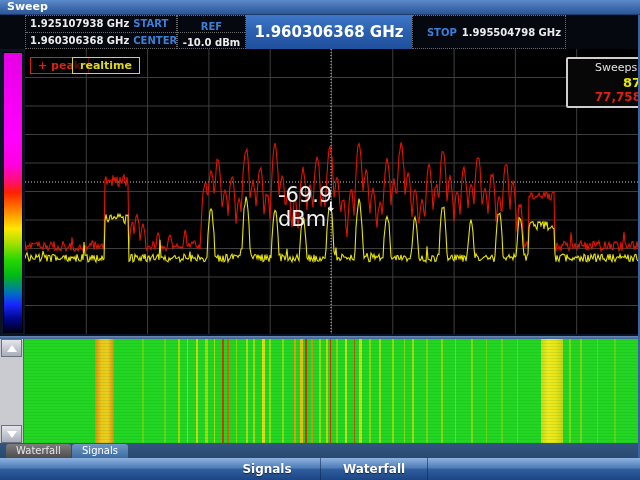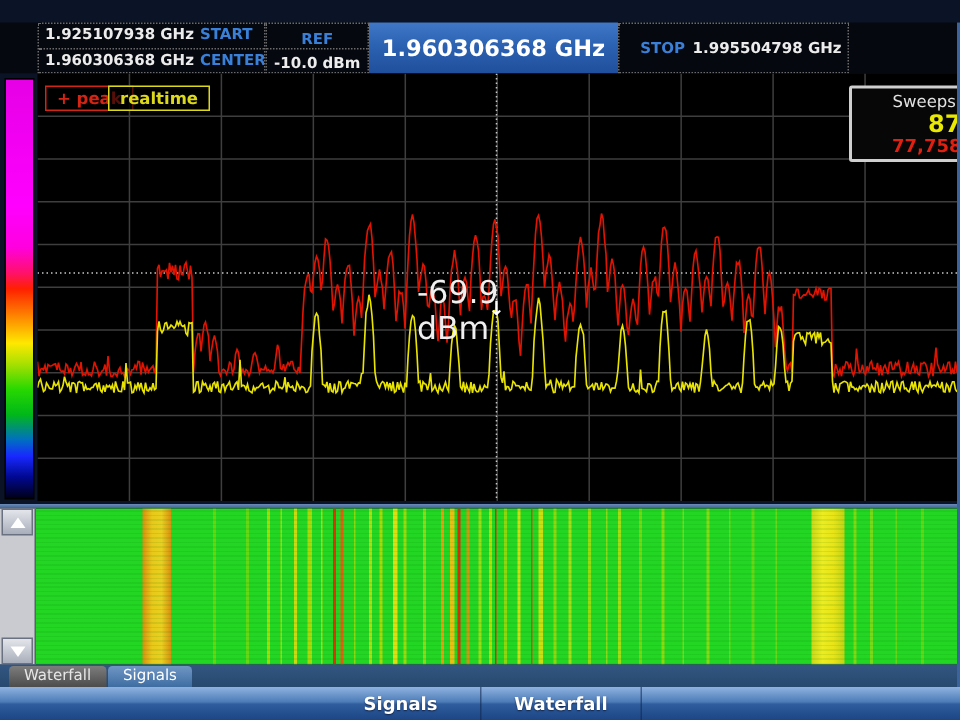--- a/index.html
+++ b/index.html
@@ -32,21 +32,21 @@
       #e600e6 0%,#ff00ff 30%,#ff00e0 40%,#ff1070 46%,#ff2000 50%,
       #ff8c00 57%,#ffe800 63%,#a8e000 68%,#28d800 74%,#00b818 80%,
       #0070c0 86%,#1828ff 90%,#000890 95%,#000018 100%);}
   .plot{position:absolute;left:25px;top:0;width:613px;height:285px;background:#000;}
   .plot svg{display:block;}
   .tracetag{position:absolute;top:8px;height:15px;line-height:15px;padding:0 7px;
     background:rgba(0,0,0,.6);border:1px solid;font-size:11px;font-weight:bold;}
   .sweepsbox{position:absolute;top:8px;left:566px;width:68px;background:#070707;
     border:2px solid #cfcfcf;border-radius:2px;padding:1px 5px;text-align:right;}
   .sweepsbox .sl{color:#e2e2e2;font-size:11px;line-height:15px;}
-  .sweepsbox .s1{color:#e8e800;font-size:16px;font-weight:bold;line-height:15px;}
+  .sweepsbox .s1{color:#e8e800;font-size:13px;font-weight:bold;line-height:15px;}
   .sweepsbox .s2{color:#e02010;font-size:12px;font-weight:bold;line-height:15px;}
   .markerlabel{position:absolute;left:278px;top:134px;width:86px;text-align:left;
     color:#f0f0f0;font-size:21px;}
   .markerarrow{position:absolute;left:323px;top:150px;width:16px;text-align:center;
     color:#fff;font-size:13px;font-weight:bold;}
   
   .separator{position:absolute;left:0;top:336px;width:640px;height:3px;
     background:linear-gradient(180deg,#6b8cb8,#3d5f8f);}
   
   .wfregion{position:absolute;left:0;top:339px;width:640px;height:104px;background:#0b1326;}
@@ -81,20 +81,23 @@
     background:linear-gradient(180deg,#565656 0%,#262626 50%,#0c0c0c 100%);
     border:1px solid #7d7d7d;border-radius:8px;box-sizing:border-box;
     color:#fff;font-size:11px;font-weight:bold;text-align:center;line-height:15px;}
   .right-edge{position:absolute;left:638px;top:15px;width:2px;height:443px;background:#3a639f;}
 </style>
 </head>
 <body>
 
 <div class="win">
 
+  <div class="titlebar">
+    <div class="t">Sweep</div>
+  </div>
 
   <div class="header">
     <div class="hspacer"></div>
     <div class="hcell cellA">
       <div class="hrow">
         <span class="val">1.925107938 GHz</span>
         <span class="lab">START</span>
       </div>
       <div class="hrow">
         <span class="val">1.960306368 GHz</span>

